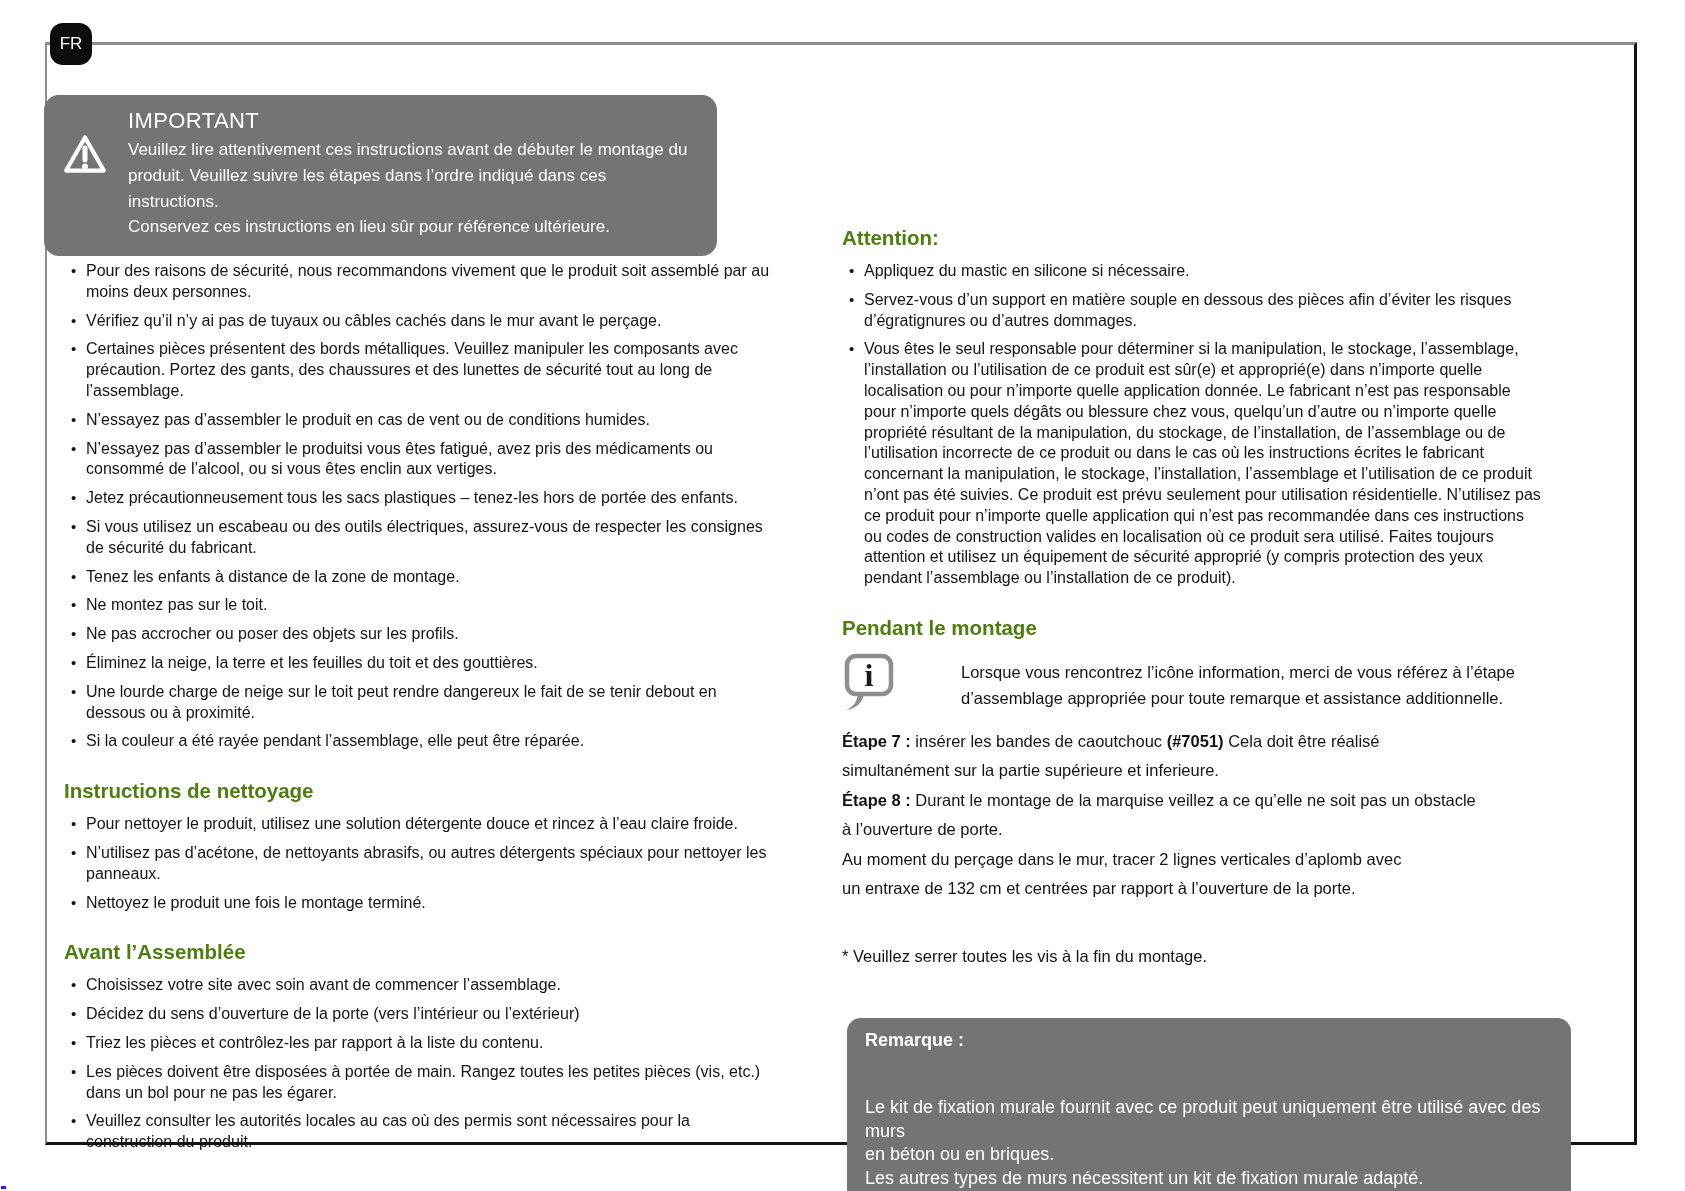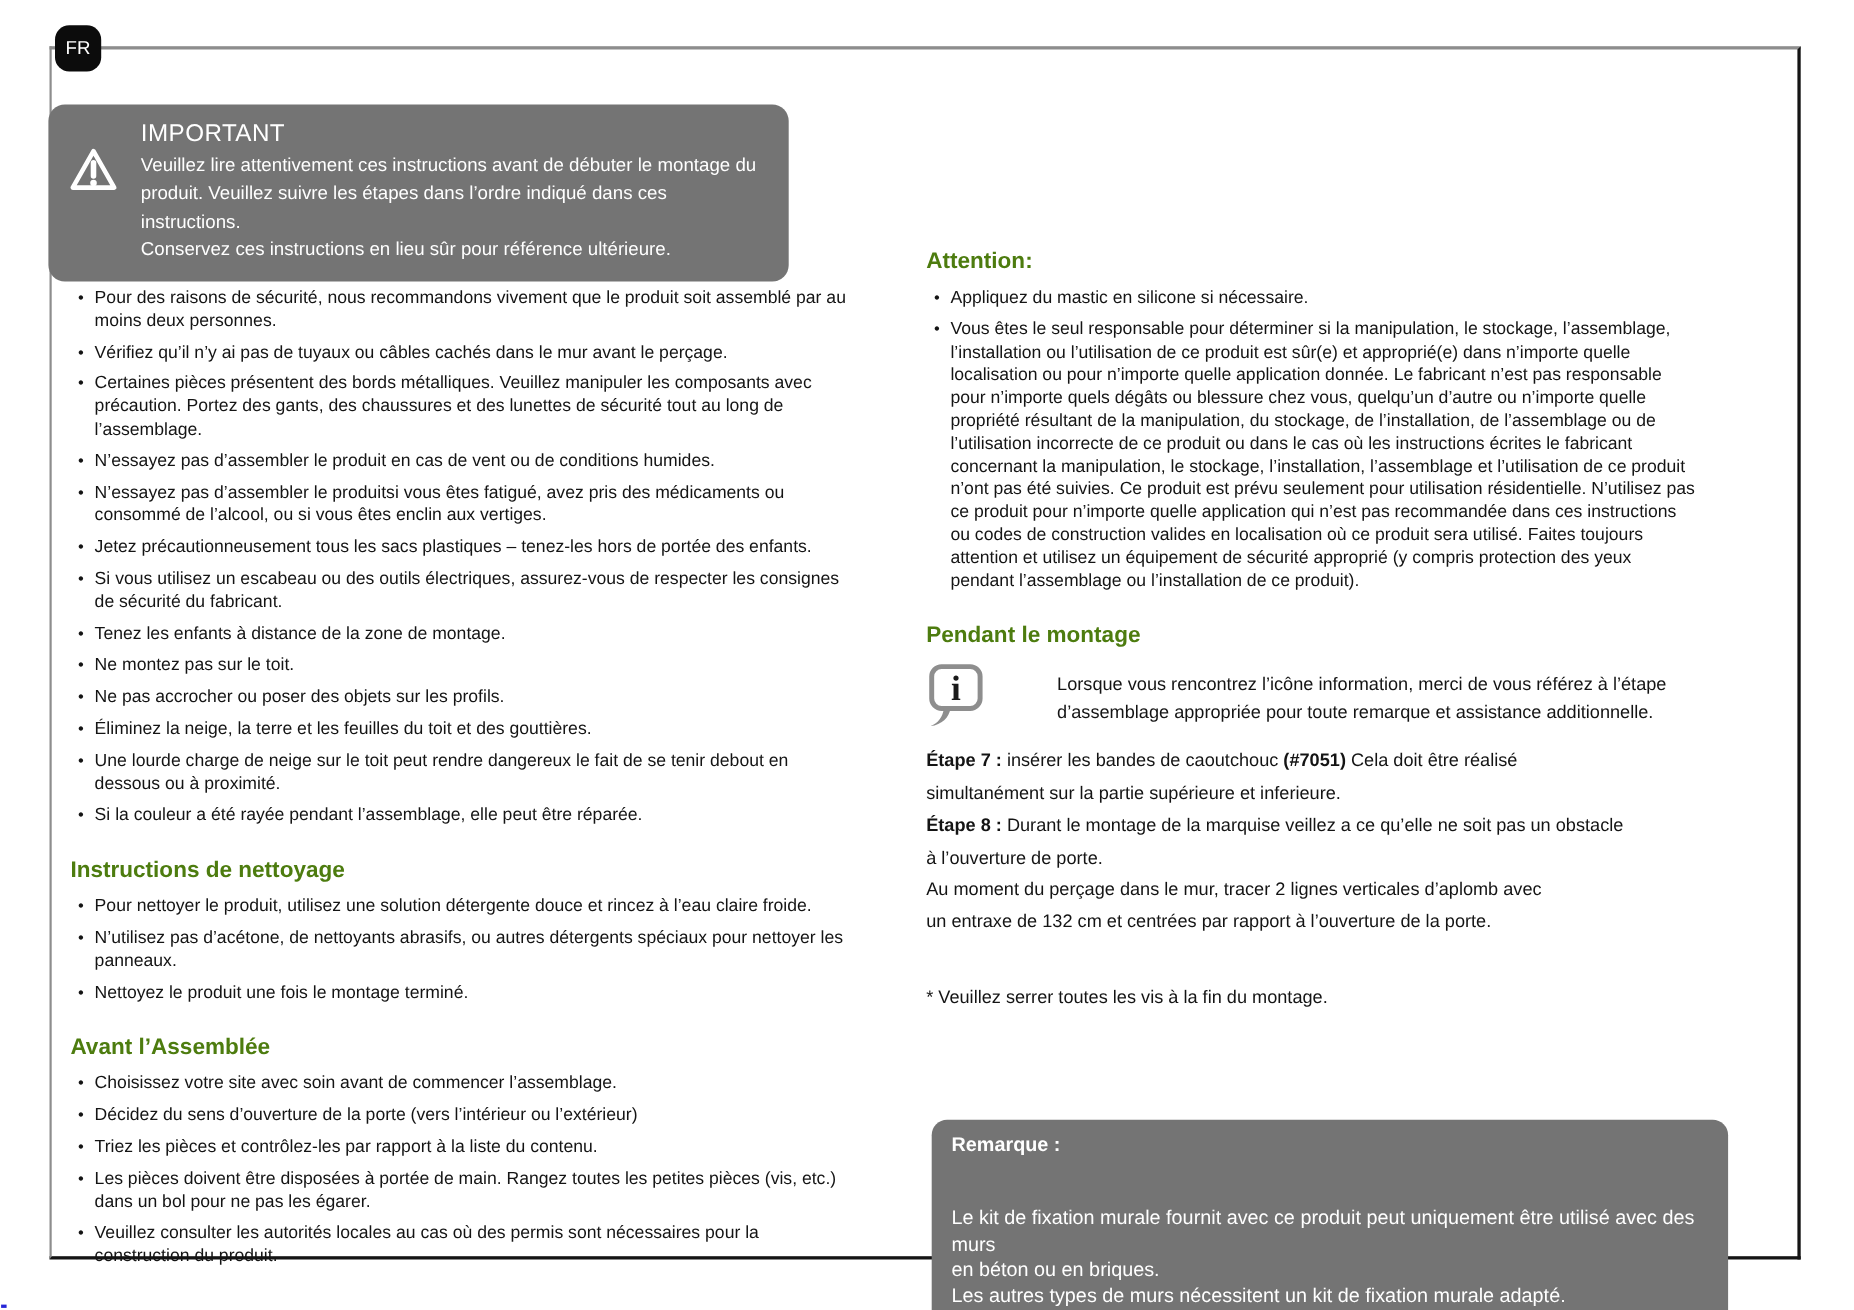--- a/index.html
+++ b/index.html
@@ -117,20 +117,21 @@
       <li>Veuillez consulter les autorités locales au cas où des permis sont nécessaires pour la construction du produit.</li>
     </ul>
   </section>
 </div>
 
 <div class="col col-right">
   <section>
     <h3>Attention:</h3>
     <ul>
       <li>Appliquez du mastic en silicone si nécessaire.</li>
+      <li>Servez-vous d’un support en matière souple en dessous des pièces afin d’éviter les risques d’égratignures ou d’autres dommages.</li>
       <li>Vous êtes le seul responsable pour déterminer si la manipulation, le stockage, l’assemblage, l’installation ou l’utilisation de ce produit est sûr(e) et approprié(e) dans n’importe quelle localisation ou pour n’importe quelle application donnée. Le fabricant n’est pas responsable pour n’importe quels dégâts ou blessure chez vous, quelqu’un d’autre ou n’importe quelle propriété résultant de la manipulation, du stockage, de l’installation, de l’assemblage ou de l’utilisation incorrecte de ce produit ou dans le cas où les instructions écrites le fabricant concernant la manipulation, le stockage, l’installation, l’assemblage et l’utilisation de ce produit n’ont pas été suivies. Ce produit est prévu seulement pour utilisation résidentielle. N’utilisez pas ce produit pour n’importe quelle application qui n’est pas recommandée dans ces instructions ou codes de construction valides en localisation où ce produit sera utilisé. Faites toujours attention et utilisez un équipement de sécurité approprié (y compris protection des yeux pendant l’assemblage ou l’installation de ce produit).</li>
     </ul>
   </section>
 
   <section>
     <h3>Pendant le montage</h3>
     <div class="info-row">
       <span class="info-icon">
         <svg width="54" height="58" viewBox="0 0 54 58">
           <rect x="5" y="4" width="44" height="38" rx="9" fill="none" stroke="#8e8e8e" stroke-width="4.5"></rect>

